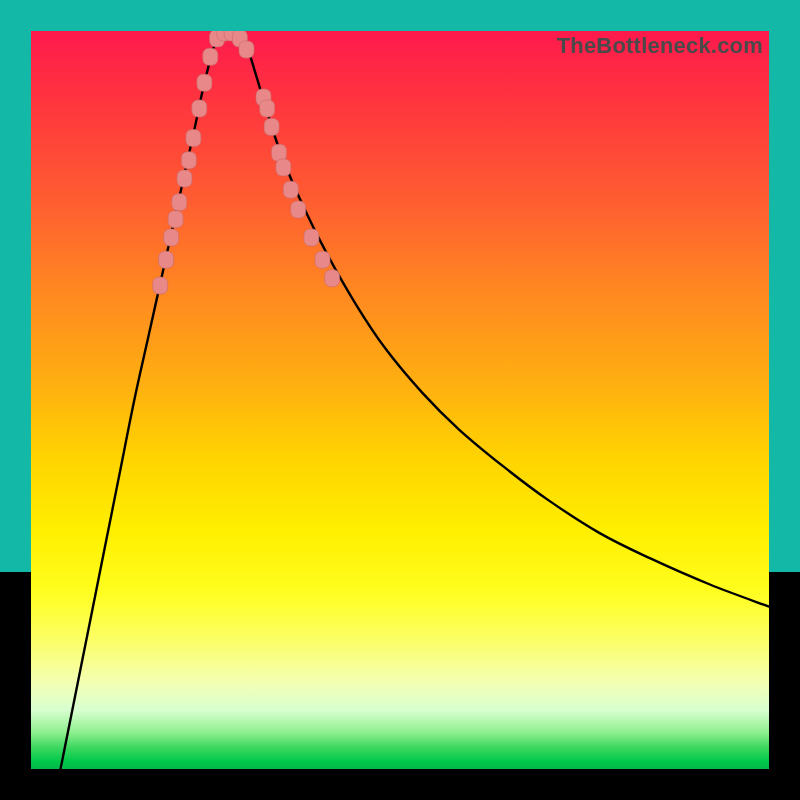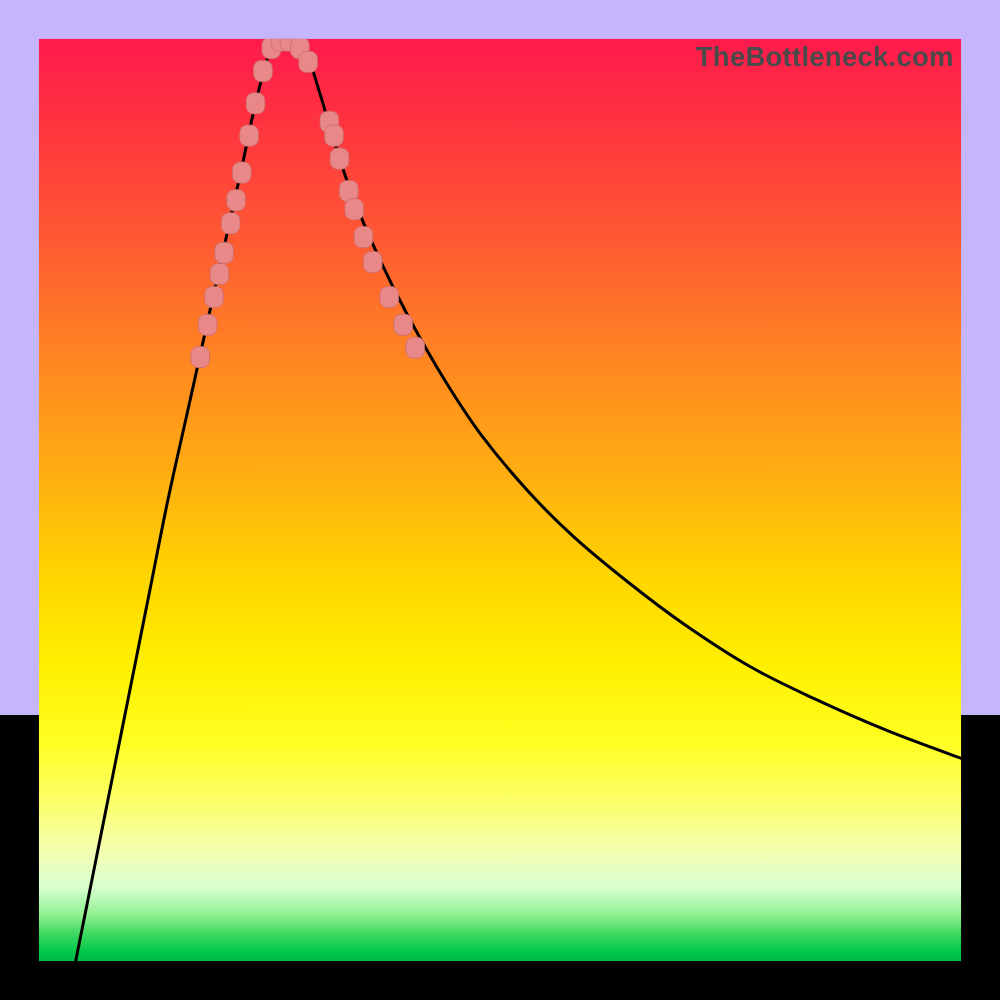--- a/index.html
+++ b/index.html
@@ -8,21 +8,21 @@
     width: 800px;
     height: 800px;
     overflow: hidden;
     font-family: Arial, Helvetica, sans-serif;
     background: #000;
   }
   .frame {
     position: relative;
     width: 800px;
     height: 572px;
-    background: #c4b5fd;
+    background: #14b8a6;
   }
   .plot-area {
     position: absolute;
     left: 31px;
     top: 31px;
     width: 738px;
     height: 738px;
     overflow: hidden;
   }
   .gradient-bg {

